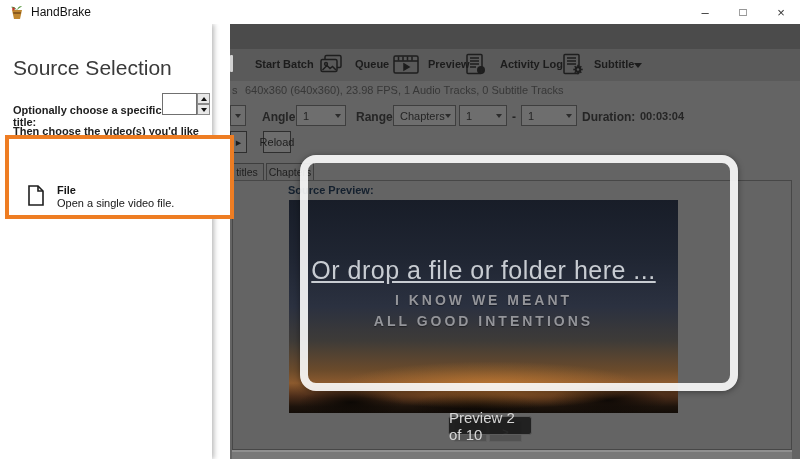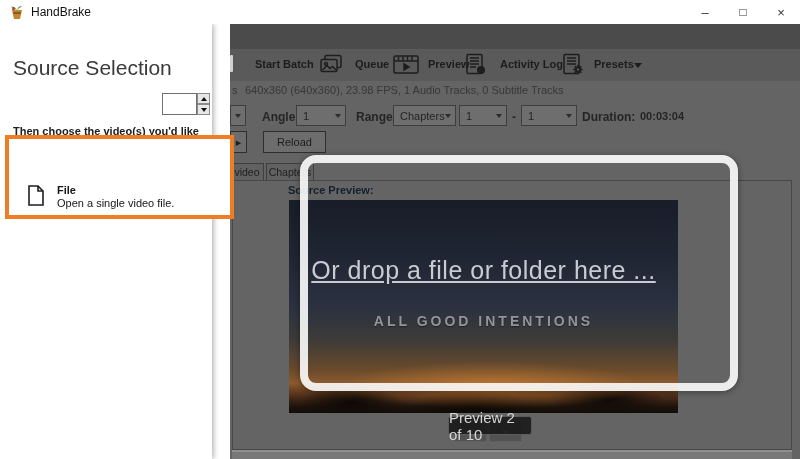--- a/index.html
+++ b/index.html
@@ -179,21 +179,21 @@
           <circle cx="17" cy="16.5" r="3.2" fill="#1e1e1e" stroke="none"></circle>
           <g stroke="#1e1e1e" stroke-width="1.6">
             <line x1="17" y1="11.8" x2="17" y2="21.2"></line>
               <line x1="12.3" y1="16.5" x2="21.7" y2="16.5"></line>
             <line x1="13.7" y1="13.2" x2="20.3" y2="19.8"></line>
               <line x1="20.3" y1="13.2" x2="13.7" y2="19.8"></line>
           </g>
           <circle cx="17" cy="16.5" r="1.2" fill="#5a5a5a" stroke="none"></circle>
         </svg>
       </span>
-      <span class="tb-label" style="left:364px">Presets</span>
+      <span class="tb-label" style="left:364px">Subtitle</span>
       <span class="tb-caret" style="left:404px"></span>
     </div>
 
     <div class="inforow">
       <span class="fragment">s</span>
       <span class="summary">640x360 (640x360), 23.98 FPS, 1 Audio Tracks, 0 Subtitle Tracks</span>
     </div>
 
     <div class="ctlrow">
       <div class="sel" style="left:0;width:16px">
@@ -217,47 +217,49 @@
       <div class="sel" style="left:291px;width:56px">
         <span>1</span>
           <span class="caret"></span>
       </div>
       <span class="ctl-label" style="left:352px">Duration:</span>
       <span class="ctl-value" style="left:410px">00:03:04</span>
     </div>
 
     <div class="presetrow">
       <div class="btn" style="left:0;width:17px">▸</div>
-      <div class="btn" style="left:33px;width:63px">Reload</div>
+      <div class="btn" style="left:33px;width:28px">Reload</div>
     </div>
 
     <div class="tabs">
-      <div class="tab" style="left:0;width:34px">video</div>
+      <div class="tab" style="left:0;width:34px">titles</div>
       <div class="tab" style="left:36px;width:48px">Chapters</div>
     </div>
 
     <div class="previewpanel"></div>
     <span class="pv-label">Source Preview:</span>
 
     <div class="pv-image">
       <div class="pv-hint">Or drop a file or folder here ...</div>
+      <div class="pv-sub l1">I KNOW WE MEANT</div>
       <div class="pv-sub l2">ALL GOOD INTENTIONS</div>
     </div>
 
     <div class="pv-badge">Preview 2 of 10</div>
     <div class="nav prev">&lt;</div>
     <div class="nav next">&gt;</div>
     <div class="bottomstrip"></div>
     <div class="bottomarea"></div>
 
     <div class="droprect"></div>
   </div>
 
   <div class="sidepanel">
     <div class="ss-heading">Source Selection</div>
+    <div class="ss-label1">Optionally choose a specific title:</div>
     <div class="spinner">
       <input class="spin-input" type="text" value="" style="">
       <div class="spin-btns">
         <div class="spin-up">
             <span class="tri-up"></span>
           </div>
         <div class="spin-down">
             <span class="tri-dn"></span>
           </div>
       </div>

